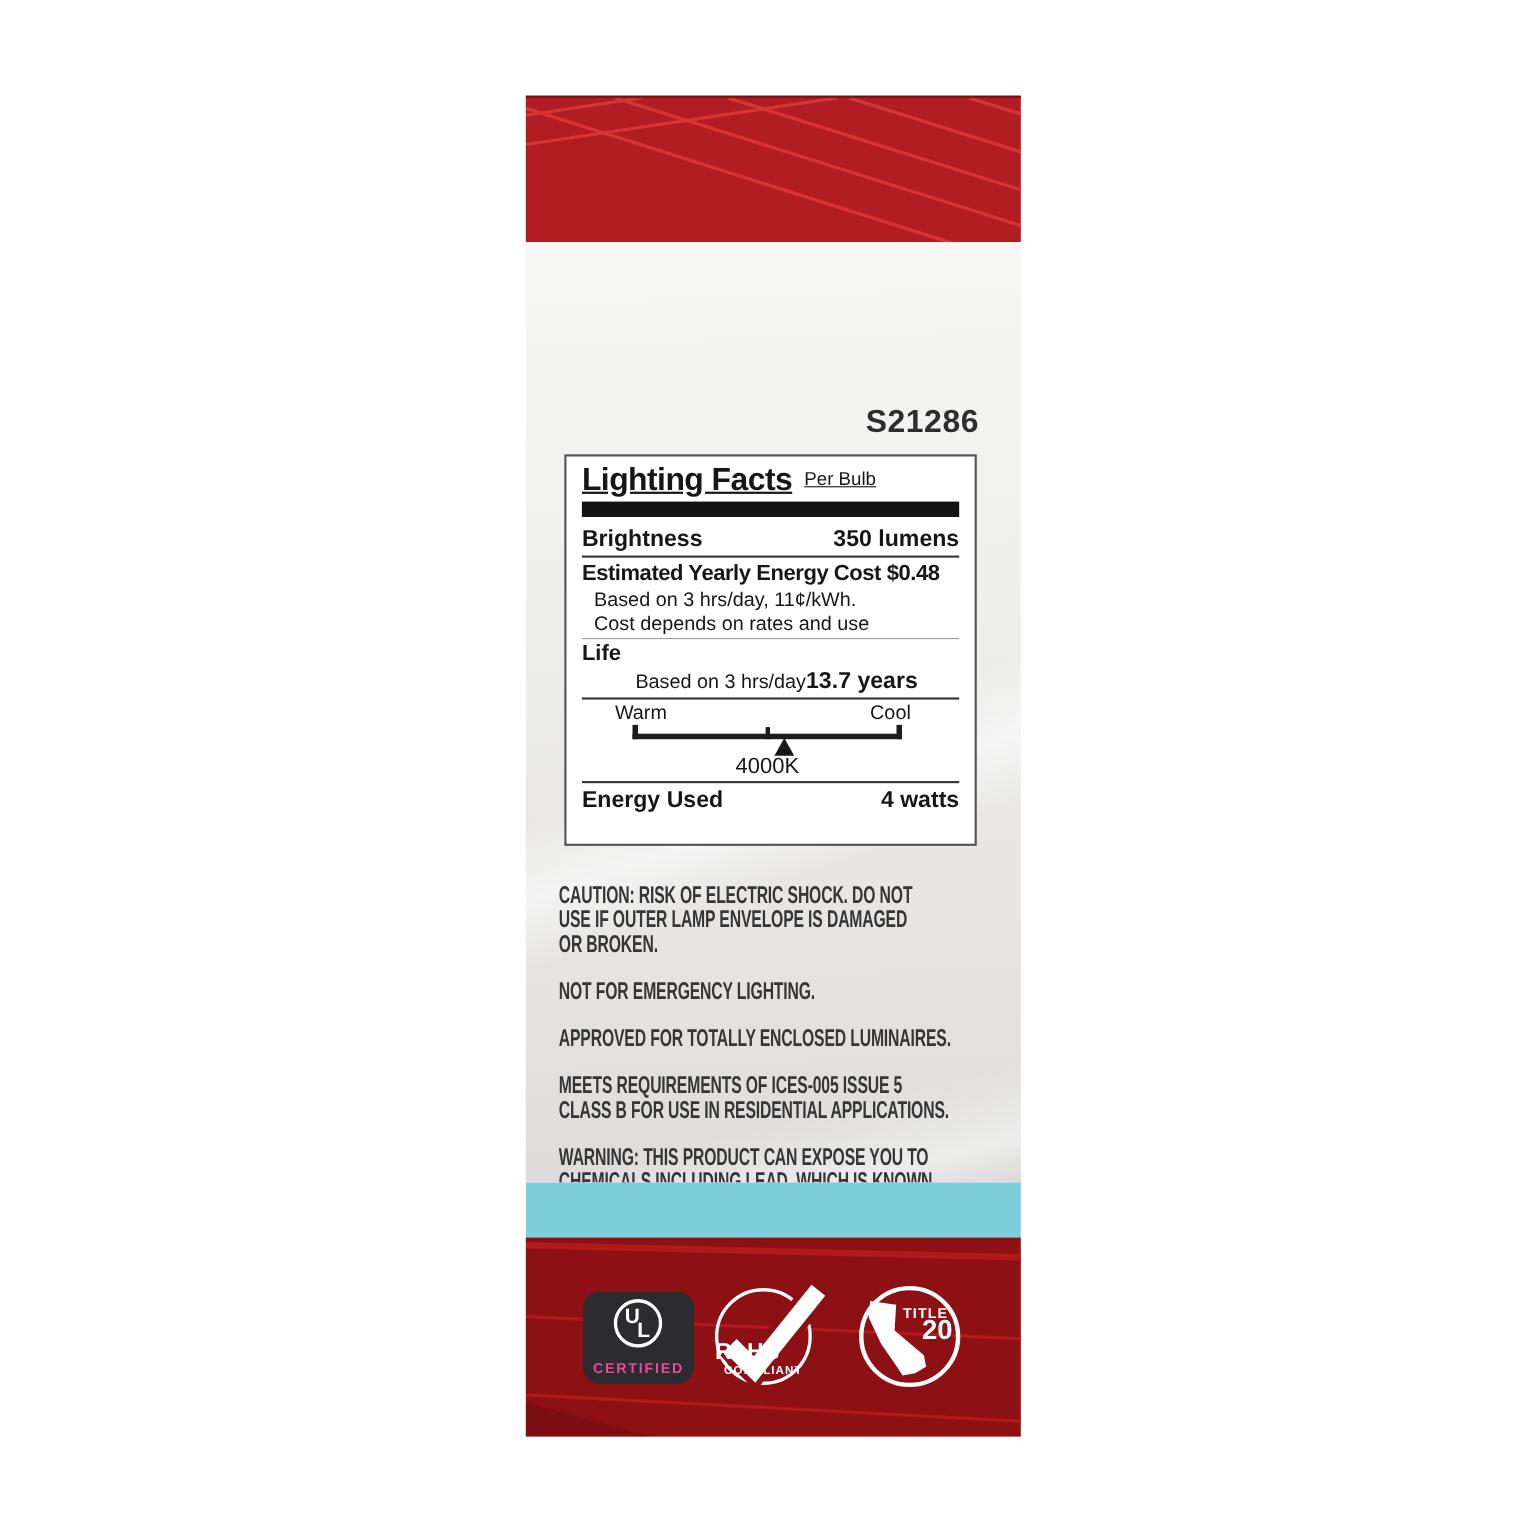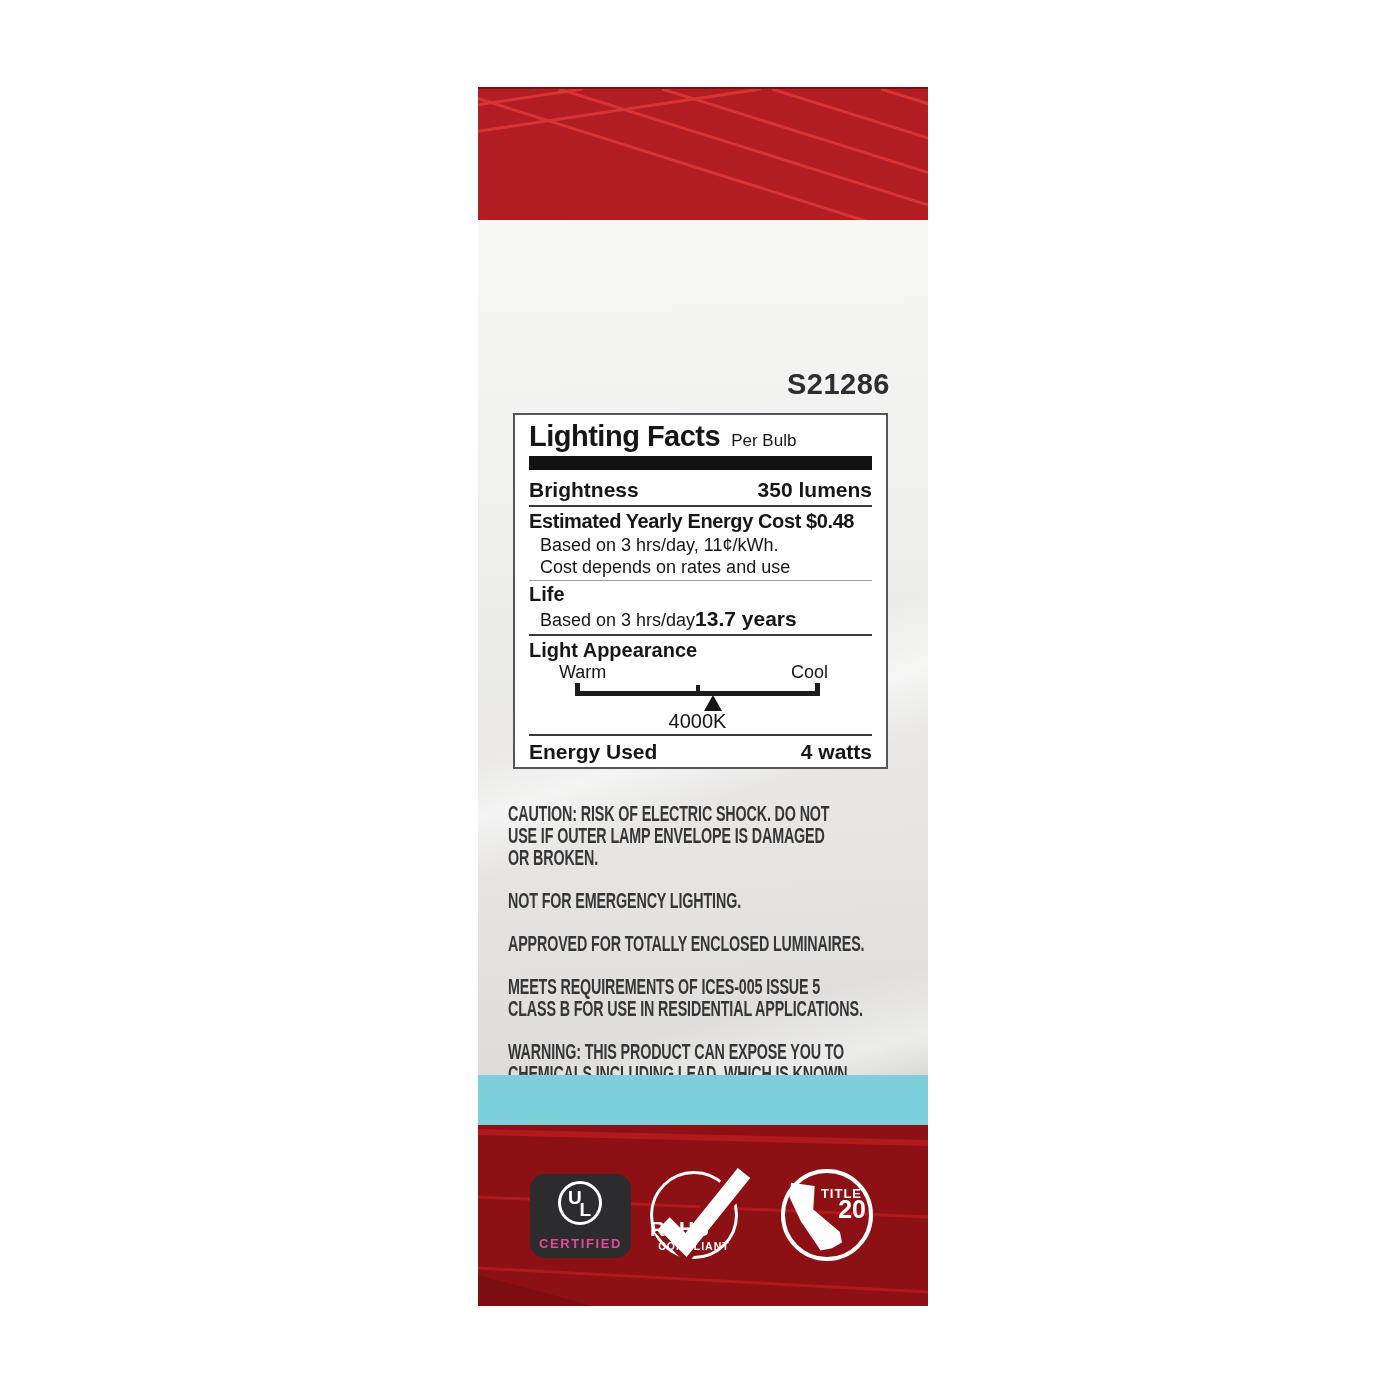--- a/index.html
+++ b/index.html
@@ -37,33 +37,33 @@
   .sku{
     position:absolute;top:148px;right:38px;
     font-size:29px;font-weight:700;letter-spacing:.5px;color:#2e2e30;
   }
   
   .lf-box{
     position:absolute;left:35px;top:193px;width:375px;height:356px;
     background:#ffffff;border:2px solid #55565a;box-sizing:border-box;
     padding:6px 14px 0 14px;color:#161616;overflow:hidden;
   }
-  .lf-titlerow{display:flex;align-items:flex-end;}
+  .lf-titlerow{display:flex;align-items:center;text-decoration:underline;}
   .lf-title{font-size:29px;line-height:30px;font-weight:900;letter-spacing:-.5px;}
   .lf-perbulb{font-size:17px;font-weight:500;margin-left:11px;}
   .lf-bar{height:14px;background:#121212;margin:5px 0 7px 0;}
   .lf-row{display:flex;justify-content:space-between;align-items:center;}
   .b21{font-size:21px;font-weight:700;line-height:26px;}
   .b20{font-size:20px;font-weight:700;letter-spacing:-.4px;line-height:25px;}
   .r18{font-size:18px;font-weight:400;line-height:22px;}
   .indent{padding-left:11px;}
   .hr-d{border-top:2px solid #3a3a3a;margin:2px 0;}
   .hr-l{border-top:1px solid #9c9c9c;margin:2px 0 2px 0;}
   .lf-life{font-size:20px;font-weight:700;line-height:23px;}
-  .lf-liferow{display:flex;justify-content:flex-start;align-items:baseline;line-height:24px;}
+  .lf-liferow{display:flex;justify-content:center;align-items:baseline;line-height:24px;}
   .lf-la{font-size:20px;font-weight:700;line-height:24px;}
   .wc-row{display:flex;justify-content:space-between;font-size:18px;line-height:20px;padding:0 44px 0 30px;}
   .la-slider{position:relative;margin-left:46px;width:245px;height:28px;}
   .la-track{position:absolute;left:0;top:9px;width:245px;height:5px;background:#1c1c1c;}
   .la-tick-l,.la-tick-r{position:absolute;top:1px;width:5px;height:13px;background:#1c1c1c;}
   .la-tick-l{left:0;} .la-tick-r{right:0;}
   .la-tick-m{position:absolute;top:3px;left:50%;width:4px;height:11px;margin-left:-2px;background:#1c1c1c;}
   .la-marker{
     position:absolute;top:13px;width:0;height:0;
     border-left:9px solid transparent;border-right:9px solid transparent;
@@ -162,21 +162,20 @@
       <div class="r18 indent">Cost depends on rates and use</div>
       <div class="hr-l"></div>
 
       <div class="lf-life">Life</div>
       <div class="lf-liferow">
         <span class="r18 indent">Based on 3 hrs/day</span>
         <span class="b21">13.7 years</span>
       </div>
       <div class="hr-d"></div>
 
-      <div class="lf-la">Light Appearance</div>
       <div class="wc-row">
         <span>Warm</span>
         <span>Cool</span>
       </div>
       <div class="la-slider">
         <div class="la-track"></div>
         <div class="la-tick-l"></div>
         <div class="la-tick-m"></div>
         <div class="la-tick-r"></div>
         <div class="la-marker" id="la-marker" style="left: 56.5%;"></div>

